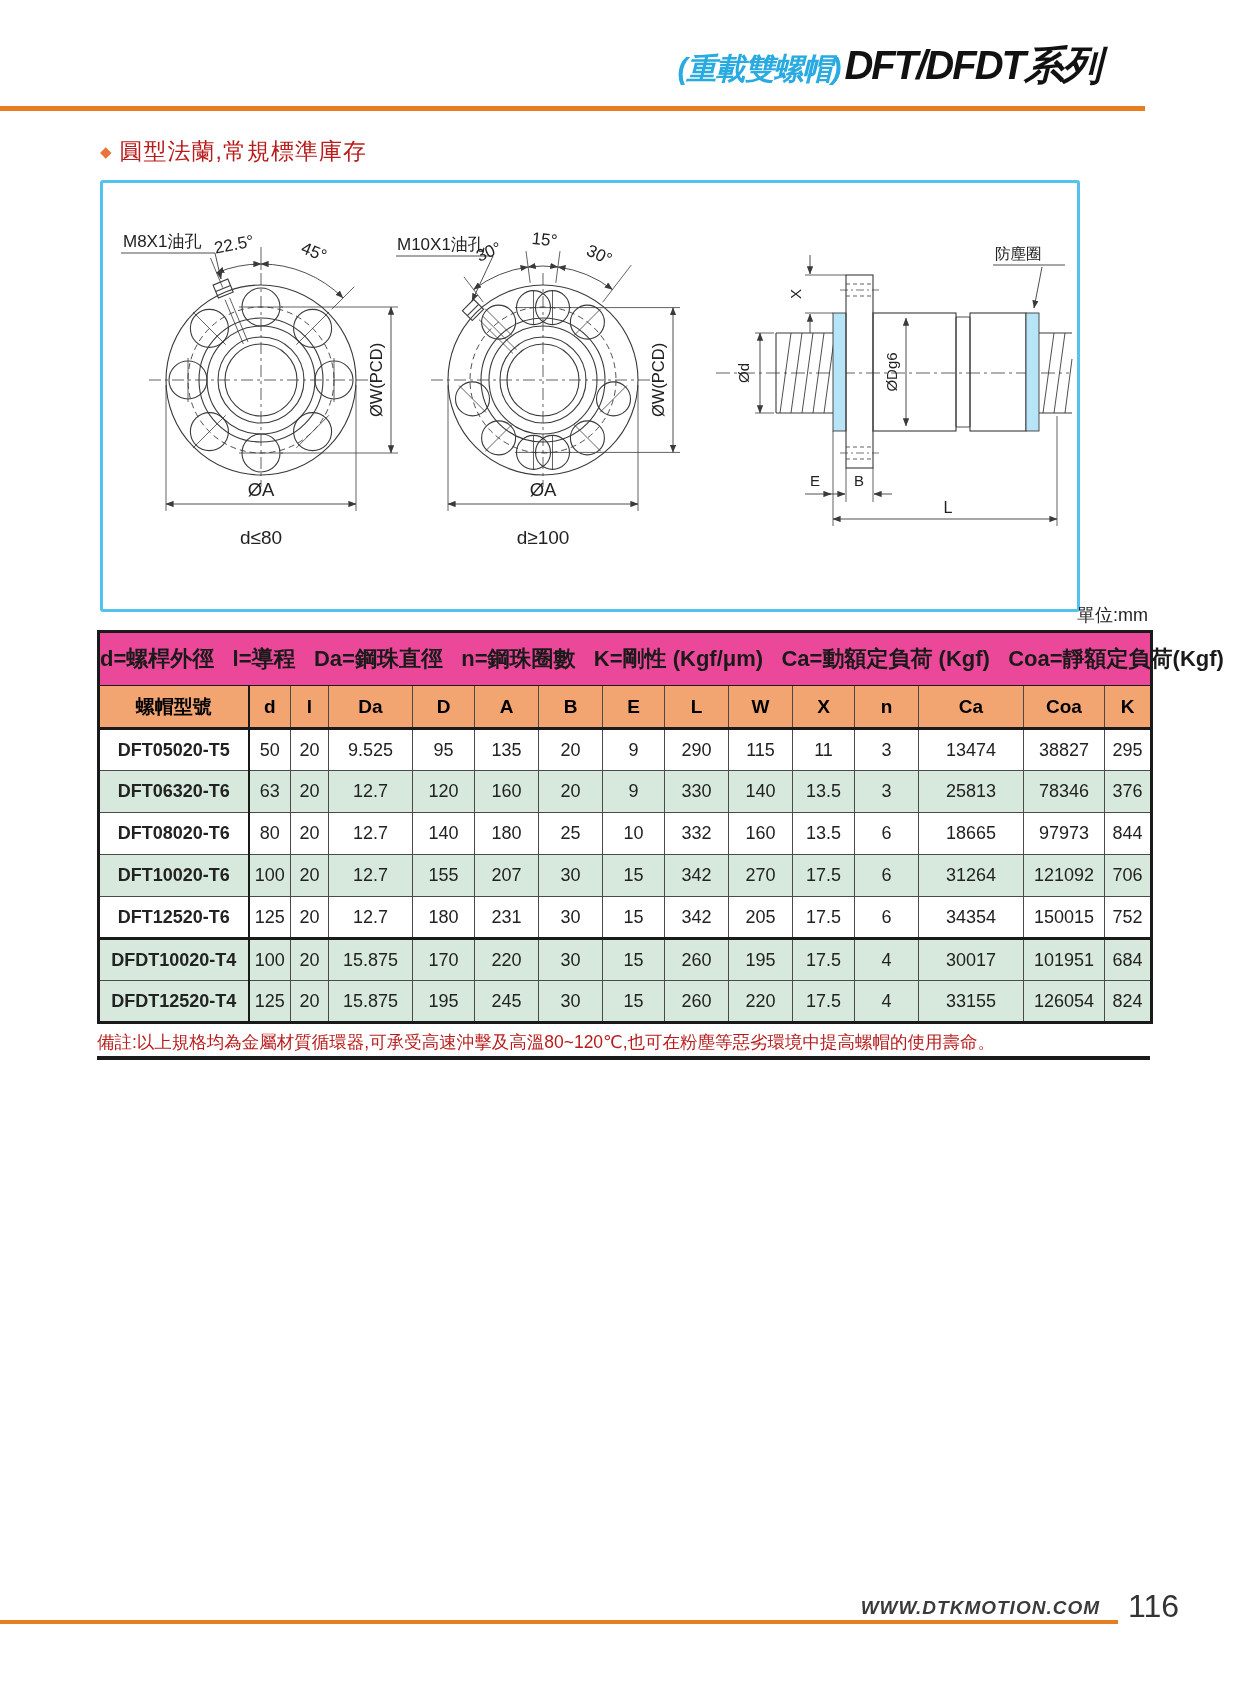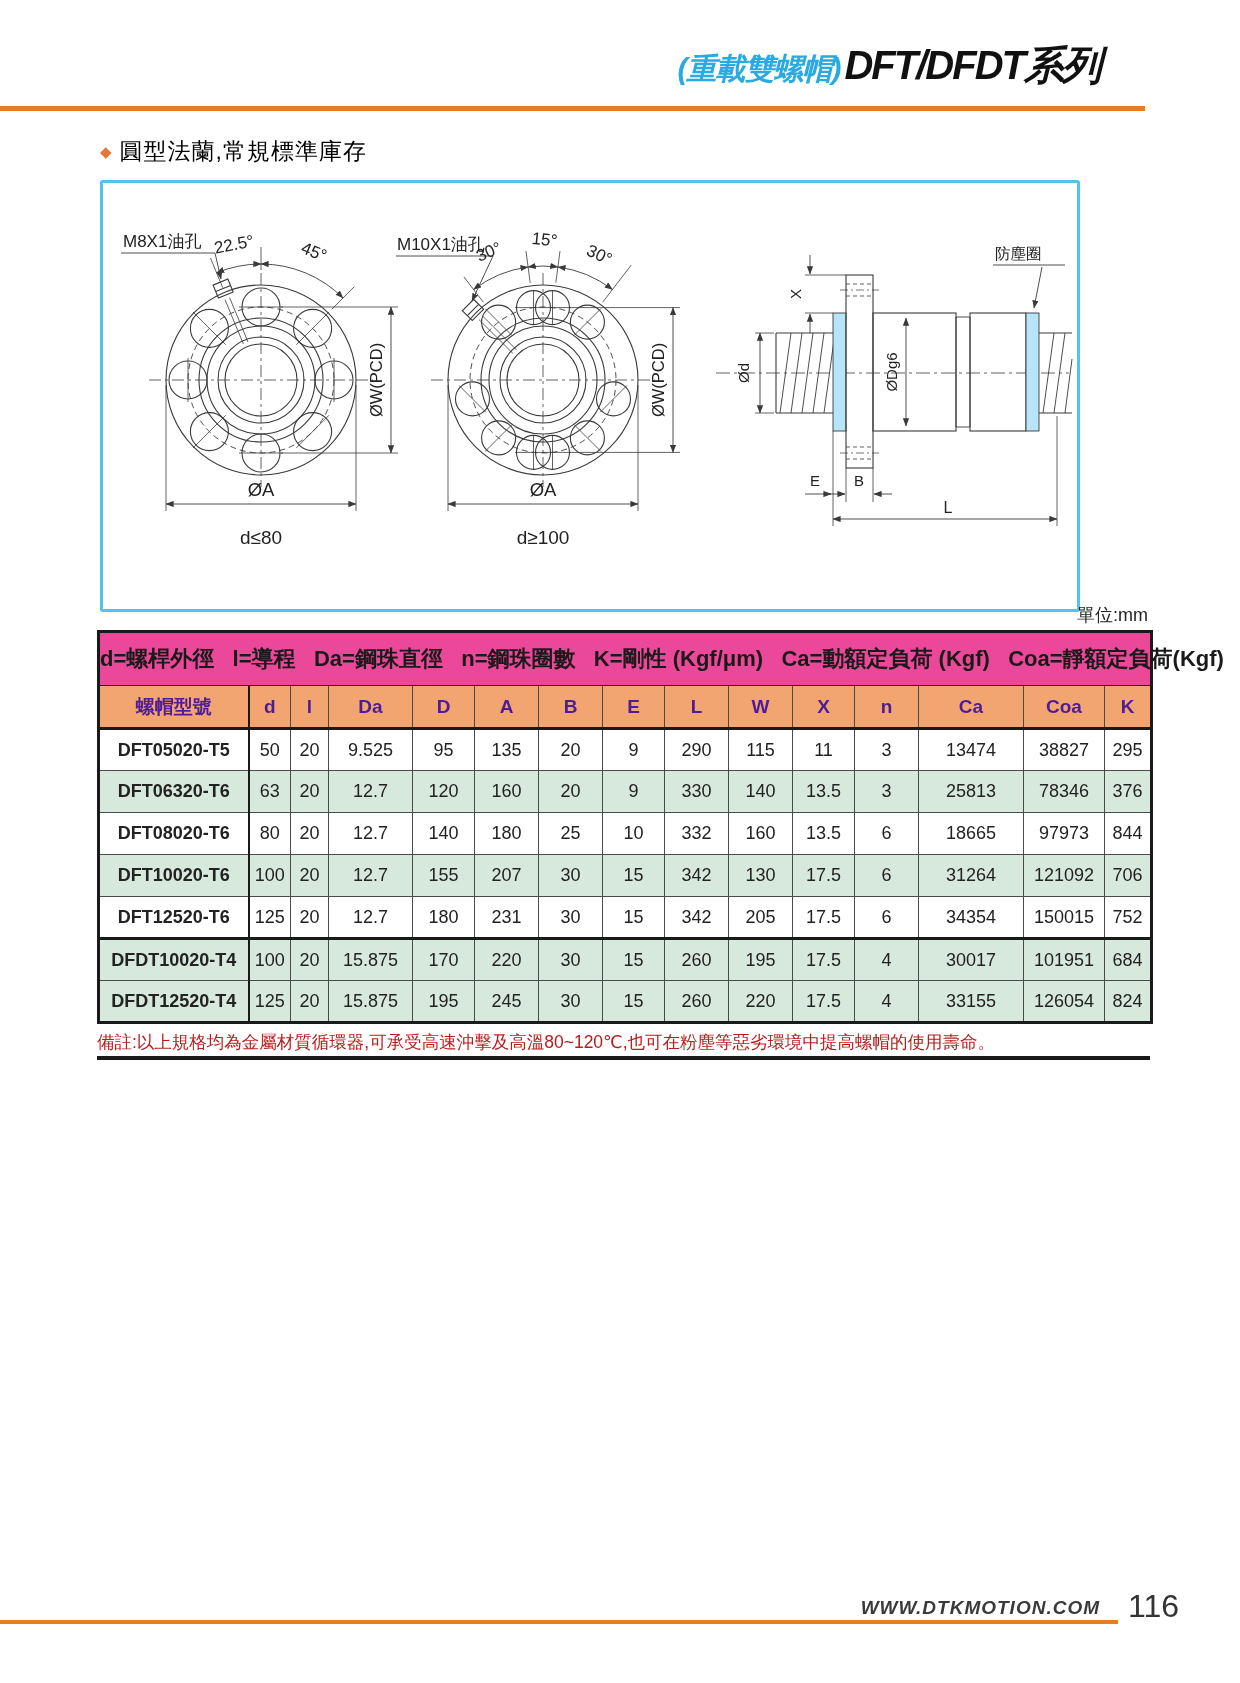--- a/index.html
+++ b/index.html
@@ -9,33 +9,33 @@
     overflow:hidden;
   }
   
   .head-titles{position:absolute;top:38px;right:140px;display:flex;align-items:baseline;white-space:nowrap;}
   .head-sub{color:#29ABE2;font-size:30px;font-weight:bold;font-style:italic;letter-spacing:-1px;}
   .head-main{color:#111;font-size:40px;font-weight:bold;font-style:italic;letter-spacing:-2px;margin-left:4px;}
   .rule-orange-top{position:absolute;left:0;top:106px;width:1145px;height:5px;background:#E87E24;}
   
   .section-title{position:absolute;left:100px;top:136px;display:flex;align-items:center;}
   .section-title .diamond{color:#E8763B;font-size:15px;margin-right:8px;}
-  .section-title .stext{color:#000000;font-size:23px;letter-spacing:1px;}
+  .section-title .stext{color:#b91c1c;font-size:23px;letter-spacing:1px;}
   
   .diagram-box{position:absolute;left:100px;top:180px;width:980px;height:432px;border:3px solid #54C2EE;border-radius:3px;background:#fff;box-sizing:border-box;}
   .diagram-box svg{position:absolute;}
   .dr{stroke:#3a3a3a;stroke-width:1.1;fill:none;}
   .txt text{fill:#222;stroke:none;font-family:"Liberation Sans","DejaVu Sans",sans-serif;}
   
   .unit-label{position:absolute;right:92px;top:603px;font-size:18px;color:#222;}
   
   .spec-table{position:absolute;left:97px;top:630px;width:1053px;border-collapse:collapse;table-layout:fixed;border:3px solid #1a1a1a;}
   .spec-table th,.spec-table td{border:1px solid #4a4a4a;text-align:center;vertical-align:middle;padding:0;box-sizing:border-box;}
   .legend-cell{background:#ec4899;height:54px;font-size:22px;font-weight:bold;color:#1a1a1a;white-space:pre;border-bottom:1px solid #1a1a1a !important;}
-  .spec-table thead tr.cols th{background:#F3A571;height:43px;font-size:19px;font-weight:bold;color:#4c1d95;margin-left:42px;}
+  .spec-table thead tr.cols th{background:#F3A571;height:43px;font-size:19px;font-weight:bold;color:#000000;margin-left:42px;}
   .spec-table thead{border-bottom:3px solid #1a1a1a;}
   .spec-table tbody th{font-weight:bold;}
   .spec-table tbody tr{height:42px;}
   .spec-table tbody th,.spec-table tbody td{font-size:18px;background:#fff;}
   .spec-table tbody tr.hl th,.spec-table tbody tr.hl td{background:#D7E9DC;}
   .spec-table tbody tr.sep th,.spec-table tbody tr.sep td{border-top:3px solid #1a1a1a;}
   .spec-table col.c-model+col{}
   .spec-table tbody th,.spec-table thead tr.cols th:first-child{border-right:2px solid #1a1a1a;}
   
   .note{position:absolute;left:97px;top:1030px;width:1053px;font-size:17.5px;color:#b91c1c;}
@@ -378,21 +378,21 @@
       <tr class="hl">
         <th>DFT10020-T6</th>
         <td>100</td>
         <td>20</td>
         <td>12.7</td>
         <td>155</td>
         <td>207</td>
         <td>30</td>
         <td>15</td>
         <td>342</td>
-        <td>130</td>
+        <td>270</td>
         <td>17.5</td>
         <td>6</td>
         <td>31264</td>
         <td>121092</td>
         <td>706</td>
       </tr>
       <tr>
         <th>DFT12520-T6</th>
         <td>125</td>
         <td>20</td>

